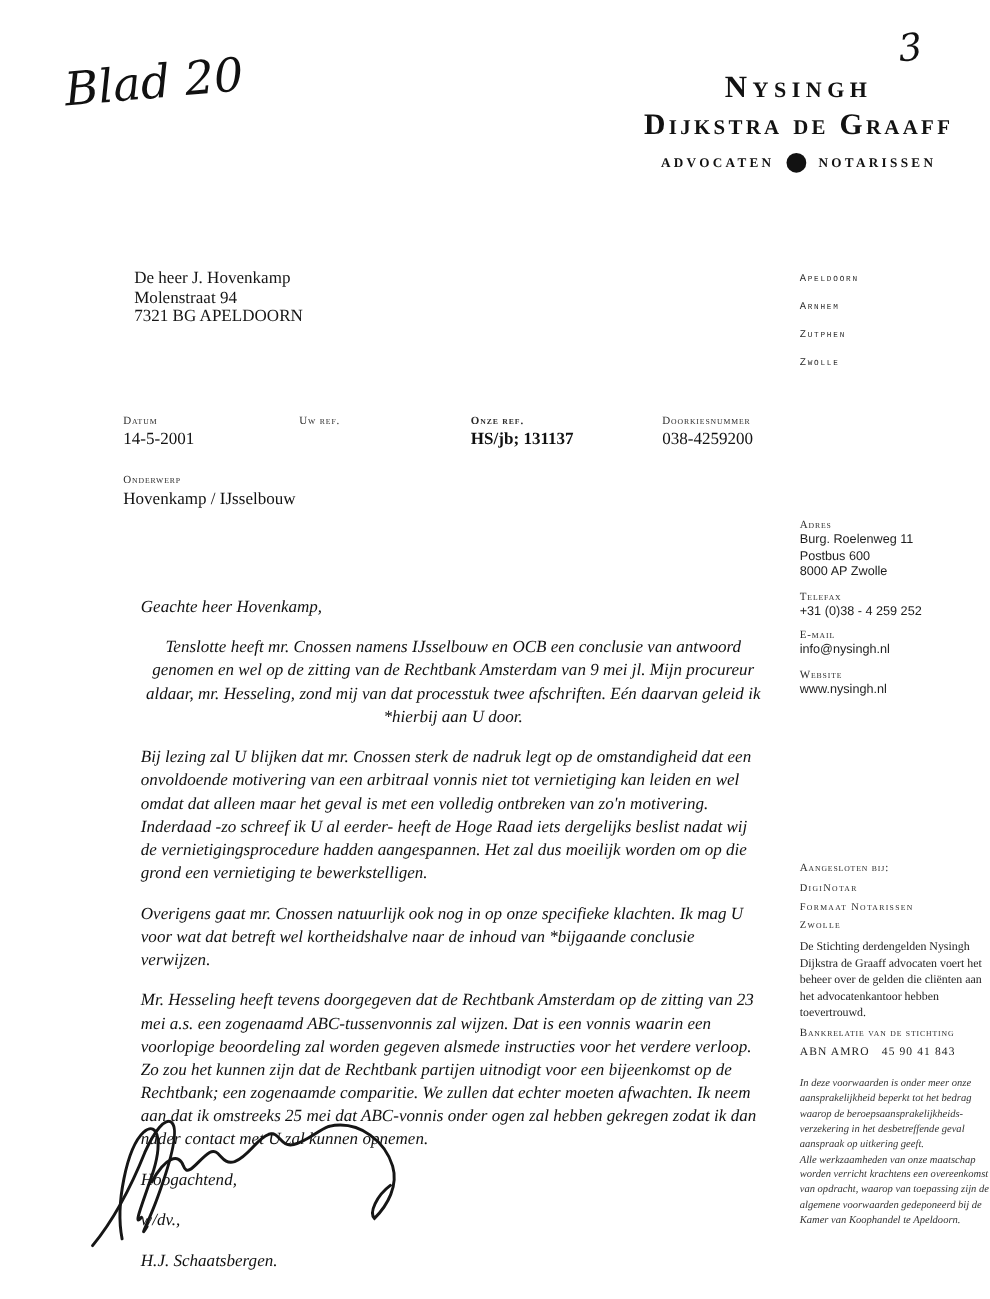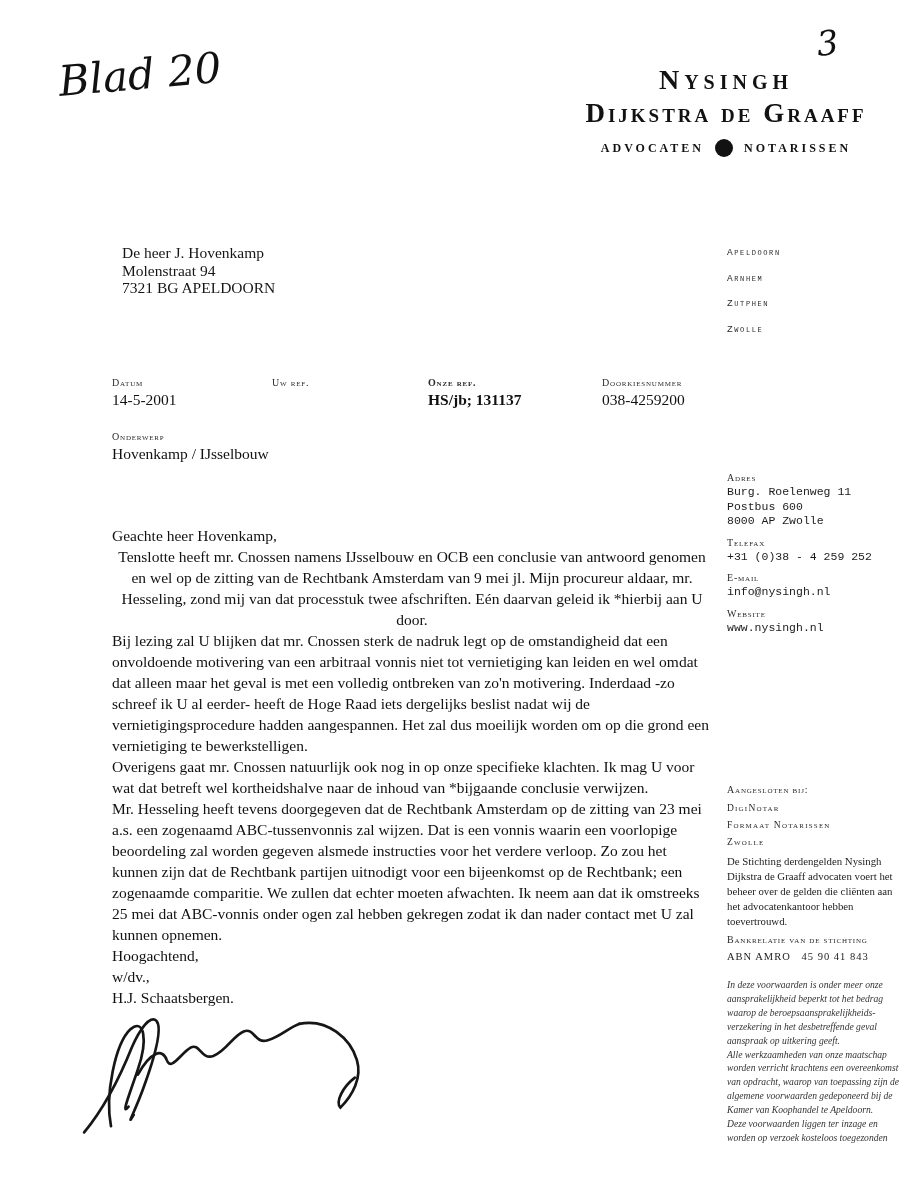--- a/index.html
+++ b/index.html
@@ -86,32 +86,32 @@
   .fcol-datum { left: 0; }
   .fcol-uwref { left: 160px; }
   .fcol-onzeref { left: 316px; font-weight: bold; }
   .fcol-doorkies { left: 490px; }
   .onderwerp { position: absolute; left: 112px; top: 431px; }
   .onderwerp .fval { margin-top: 2px; font-size: 15.5px; color: #111; }
   
   .contact { position: absolute; left: 727px; top: 472px; width: 172px; }
   .contact .cgroup { margin-bottom: 9px; }
   .contact .cval {
-    font-family: Liberation Mono, monospace;
+    font-family: Liberation Sans, sans-serif;
     font-size: 11.5px;
     line-height: 13.5px;
     color: #1c1c1c;
     margin-top: 1px;
   }
   
   .body-col {
     position: absolute; left: 112px; top: 525px; width: 600px;
     font-size: 15.5px; line-height: 21px; color: #111;
   }
-  .body-col p { margin: 0; }
+  .body-col p { margin: 16px; font-style: italic; }
   .salutation { margin-bottom: 12px; }
   .para-1 { margin-bottom: 12px; text-align: center; }
   .para-2 { margin-bottom: 9px; }
   .para-3 { margin-bottom: 9px; }
   .closing { margin-top: 16px; }
   .signer-name { margin-top: 32px; }
   .signature-svg { position: absolute; left: 80px; top: 1010px; pointer-events: none; }
   .signature-svg path { fill: none; stroke: #161616; stroke-width: 2.6; stroke-linecap: round; }
   
   .affiliations { position: absolute; left: 727px; top: 784px; width: 172px; }
@@ -252,16 +252,15 @@
   <div class="stichting-note">De Stichting derdengelden Nysingh Dijkstra de Graaff advocaten voert het beheer over de gelden die cliënten aan het advocatenkantoor hebben toevertrouwd.</div>
 
   <div class="bank-block">
     <div class="lbl">Bankrelatie van de stichting</div>
     <div class="bank-line">ABN AMRO   45 90 41 843</div>
   </div>
 
   <div class="footnote">
     <div>In deze voorwaarden is onder meer onze aansprakelijkheid beperkt tot het bedrag waarop de beroepsaansprakelijkheids-verzekering in het desbetreffende geval aanspraak op uitkering geeft.</div>
     <div>Alle werkzaamheden van onze maatschap worden verricht krachtens een overeenkomst van opdracht, waarop van toepassing zijn de algemene voorwaarden gedeponeerd bij de Kamer van Koophandel te Apeldoorn.</div>
-    <div>Deze voorwaarden liggen ter inzage en worden op verzoek kosteloos toegezonden</div>
   </div>
 
 </div>
 
 </body></html>

